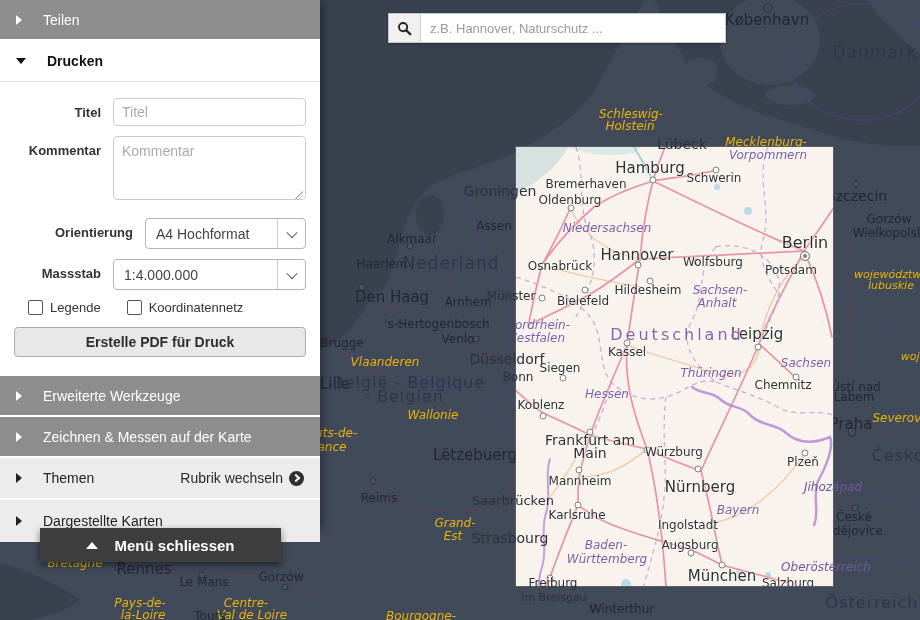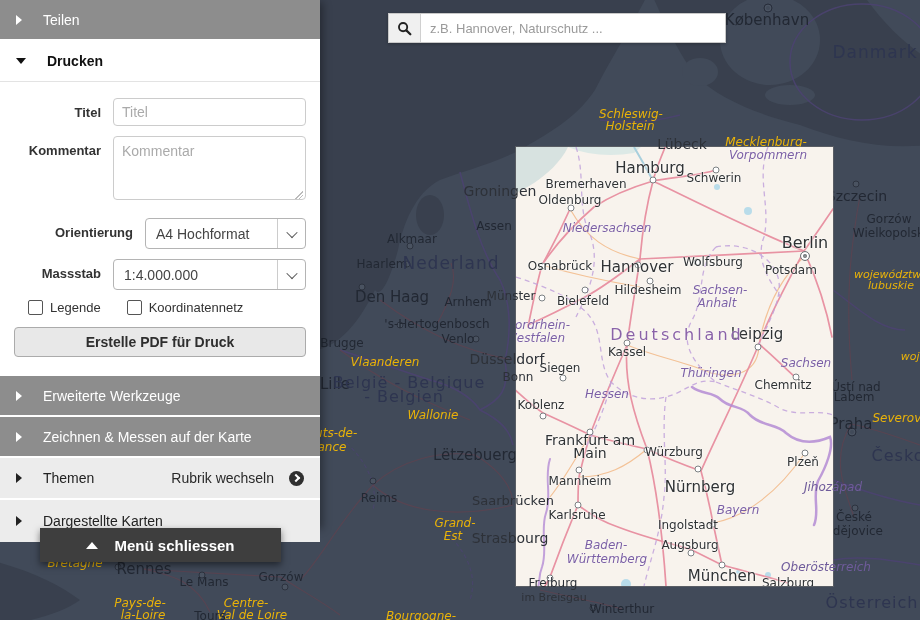--- a/index.html
+++ b/index.html
@@ -43,21 +43,21 @@
            box-shadow:3px 2px 8px rgba(0,0,0,.35);}
   .acc{display:flex;align-items:center;height:39px;padding:0 16px;box-sizing:border-box;cursor:pointer;}
   .acc .lbl{margin-left:21px;font-size:14px;}
   .acc.dark{background:#8d8d8d;color:#fff;margin-bottom:2px;}
   .acc.light{background:#ececec;color:#222;margin-bottom:2px;}
   .acc.white{background:#fff;color:#111;border-bottom:1px solid #e3e3e3;height:41px;}
   .acc.white .lbl{font-weight:bold;}
   .tri-r{width:0;height:0;border-left:6px solid currentColor;border-top:5px solid transparent;border-bottom:5px solid transparent;flex:none;}
   .tri-d{width:0;height:0;border-top:6px solid currentColor;border-left:5px solid transparent;border-right:5px solid transparent;flex:none;}
   .acc .spacer{flex:1;}
-  .rubrik{display:flex;align-items:center;font-size:14px;color:#2a2a2a;gap:9px;}
+  .rubrik{display:flex;align-items:center;font-size:14px;color:#2a2a2a;}
   .rubrik .circ{width:15px;height:15px;border-radius:50%;background:#2f2f2f;margin-left:6px;position:relative;flex:none;}
   .rubrik .circ:after{content:"";position:absolute;left:4px;top:4px;width:4px;height:4px;border-right:2px solid #fff;border-top:2px solid #fff;transform:rotate(45deg);}
 
   .form{padding:16px 14px 0 0;}
   .frow{display:flex;margin-bottom:10px;}
   .frow .flabel{width:113px;flex:none;text-align:right;padding:7px 12px 0 0;box-sizing:border-box;
                 font-size:13px;font-weight:bold;color:#333;}
   .frow .fctrl{flex:1;}
   .tinput{width:100%;height:28px;box-sizing:border-box;border:1px solid #ccc;border-radius:4px;
           padding:0 8px;font-size:14px;color:#333;font-family:"Liberation Sans",sans-serif;}
@@ -284,21 +284,21 @@
           <span class="marker" style="left: 197px; top: 377px;"></span>
           <span class="marker" style="left: 175px; top: 406px;"></span>
           <span class="marker" style="left: 206px; top: 418px;"></span>
           <span class="marker" style="left: 34px; top: 431px;"></span>
           <span class="marker" style="left: 26px; top: 151px;"></span>
           <span class="mlabel city" style="left: 134px; top: 21px; font-size: 15px;">Hamburg</span>
           <span class="mlabel city" style="left: 198px; top: 31px;">Schwerin</span>
           <span class="mlabel city" style="left: 70px; top: 37px;">Bremerhaven</span>
           <span class="mlabel city" style="left: 54px; top: 53px;">Oldenburg</span>
           <span class="mlabel city" style="left: 289px; top: 96px; font-size: 16px;">Berlin</span>
-          <span class="mlabel city" style="left: 121px; top: 120px; font-size: 15px;">Hannover</span>
+          <span class="mlabel city" style="left: 121px; top: 108px; font-size: 15px;">Hannover</span>
           <span class="mlabel city" style="left: 197px; top: 115px;">Wolfsburg</span>
           <span class="mlabel city" style="left: 275px; top: 123px;">Potsdam</span>
           <span class="mlabel city" style="left: 44px; top: 119px;">Osnabrück</span>
           <span class="mlabel city" style="left: 132px; top: 143px;">Hildesheim</span>
           <span class="mlabel city" style="left: 67px; top: 154px;">Bielefeld</span>
           <span class="mlabel city" style="left: 111px; top: 205px;">Kassel</span>
           <span class="mlabel city" style="left: 241px; top: 187px; font-size: 15px;">Leipzig</span>
           <span class="mlabel city" style="left: 44px; top: 221px;">Siegen</span>
           <span class="mlabel city" style="left: 267px; top: 238px;">Chemnitz</span>
           <span class="mlabel city" style="left: 25px; top: 258px;">Koblenz</span>

